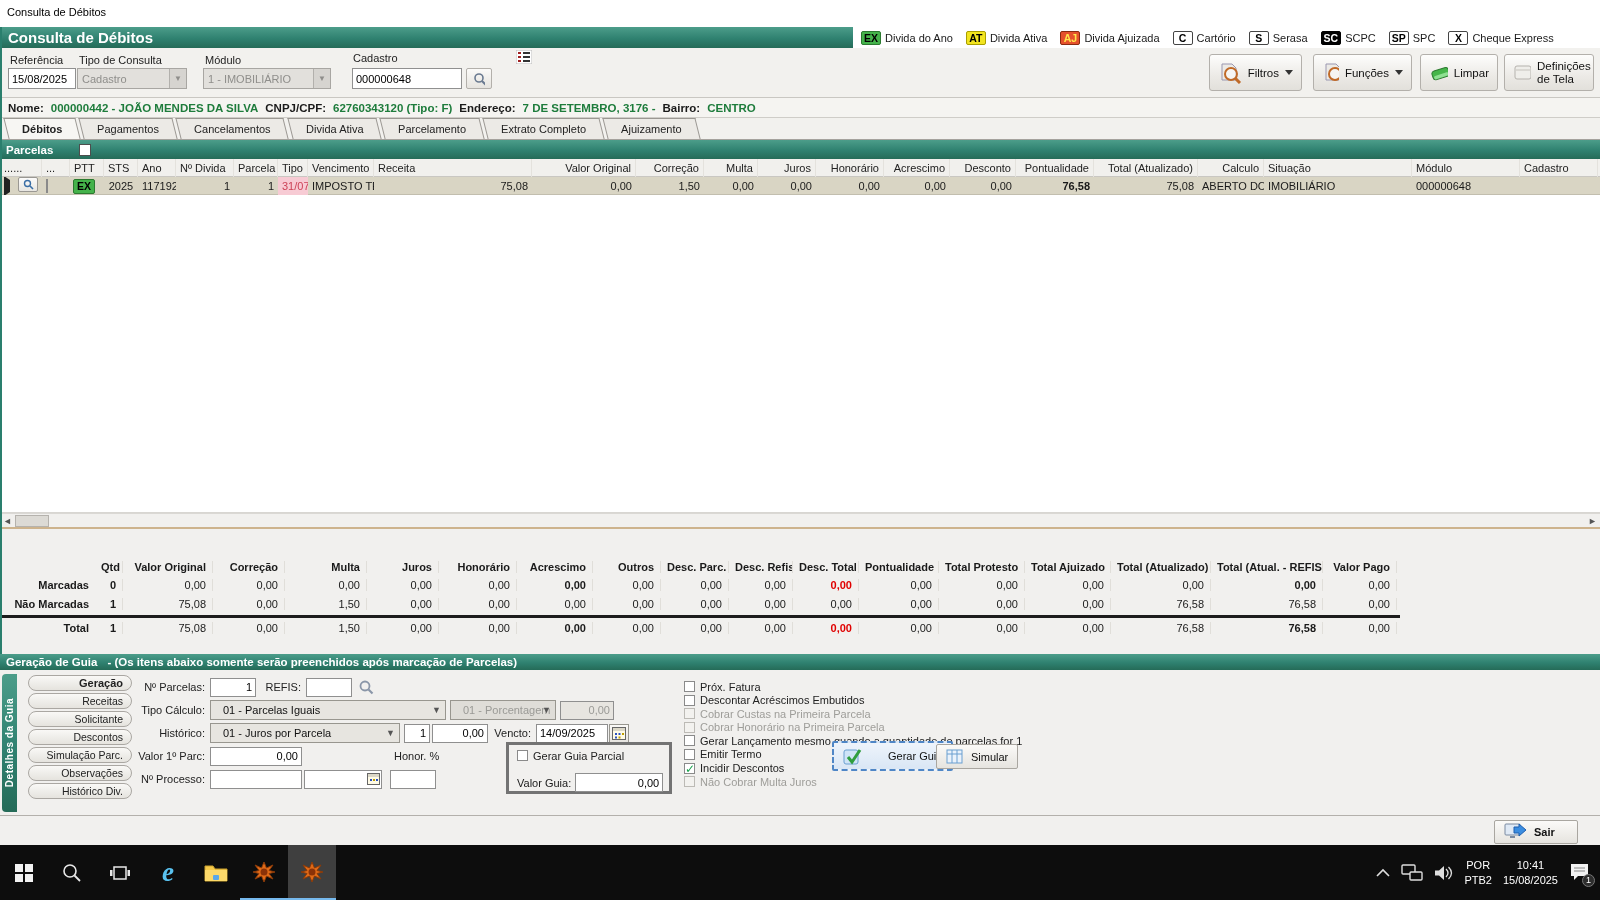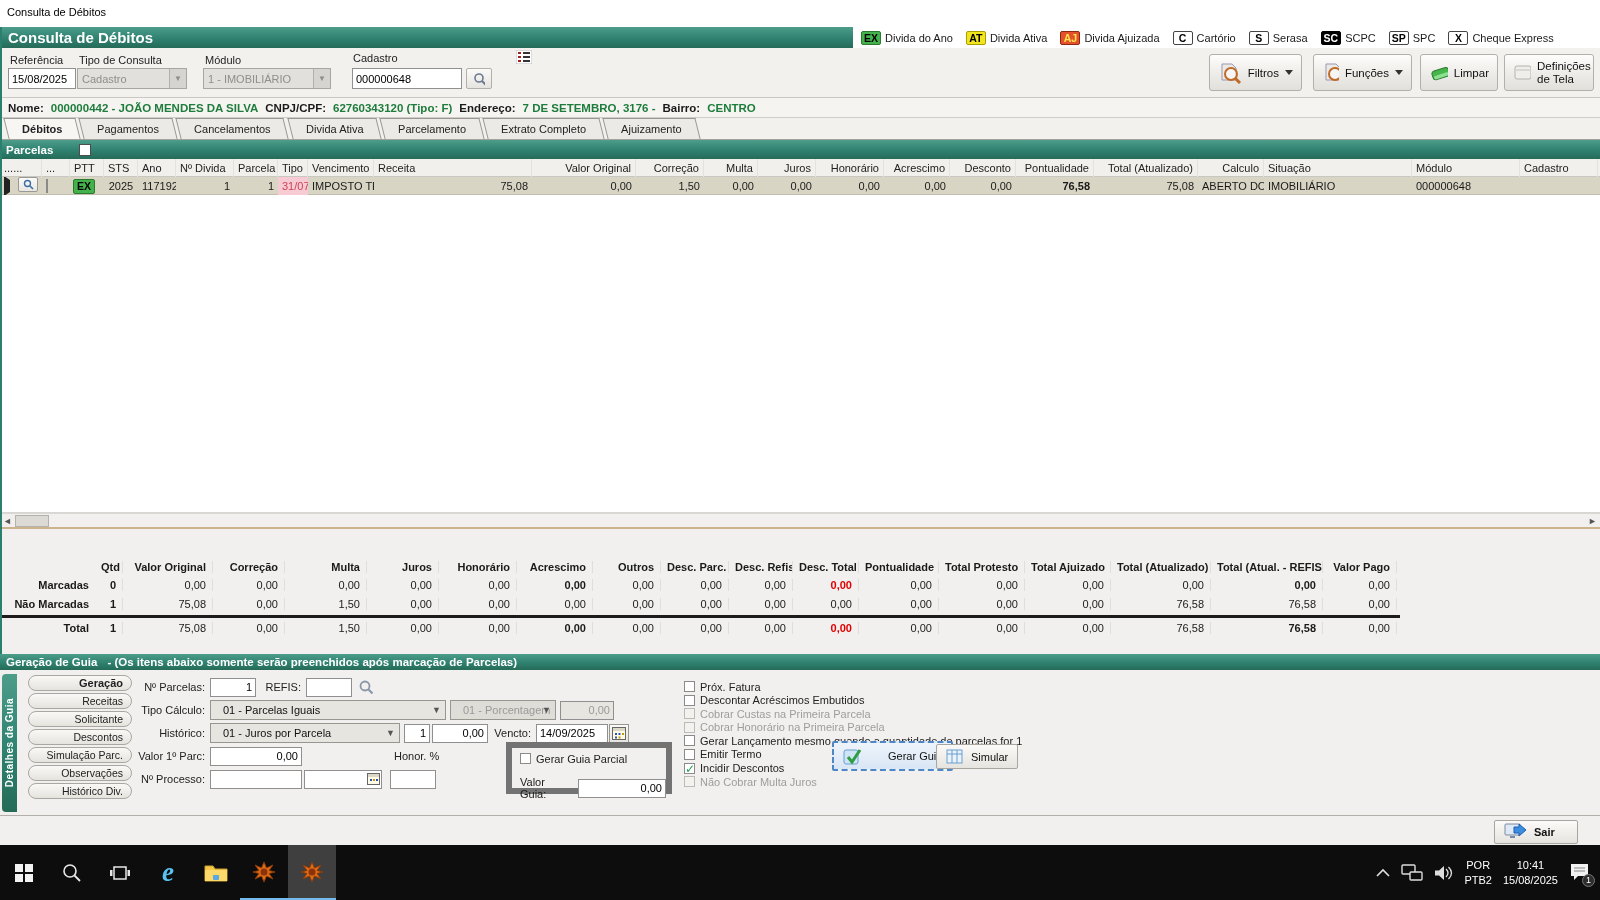--- a/index.html
+++ b/index.html
@@ -119,21 +119,21 @@
   .f-sel.disabled { color:#9a9a96; background:#dfddd8; }
   .f-in.disabled { color:#9a9a96; background:#e7e5e0; }
   .icbtn { height:19px; border:1px solid #98968f; background:linear-gradient(#fbfaf8,#e6e4df);
            display:flex; align-items:center; justify-content:center; padding:0 2px; }
   .gcheck { position:absolute; left:684px; top:10px; display:flex; flex-direction:column; }
   .cbrow { display:flex; align-items:center; gap:5px; height:13px; margin-bottom:0.6px; font-size:11px; color:#222; }
   .cbrow.disabled { color:#9e9d99; }
   .cbx { width:11px; height:11px; border:1px solid #8a8a8a; background:#fff; position:relative; flex:0 0 11px; }
   .cbx.disabled { border-color:#bcbab5; background:#f3f2ef; }
   .cbx.checked::after { content:"\2713"; position:absolute; left:0; top:-2px; color:#18a24b; font-weight:bold; font-size:12px; }
-  .groupbox { position:absolute; left:506px; top:72px; width:166px; height:52px; border:6px solid #737373; }
+  .groupbox { position:absolute; left:506px; top:72px; width:166px; height:52px; border:3px solid #737373; }
   .g-btn { position:absolute; display:flex; align-items:center; gap:6px; border:1px solid #a9a6a0; border-radius:2px;
            background:linear-gradient(#fbfaf8,#e6e4df); font-size:11px; padding:0 9px; font-family:inherit; color:#111; }
   .g-btn.focus { border:2px dashed #4f86c6; background:linear-gradient(#eef4fb,#d9e6f5); }
 
   
   .footer { top:815px; left:0; width:1600px; height:30px; background:#f1f0ee; border-top:1px solid #b3b0ab; }
   .sair { position:absolute; left:1494px; top:4px; width:84px; height:24px; }
   .left-edge { top:27px; left:0; width:2px; height:627px; background:#2a7f6d; }
 
   .taskbar { top:845px; left:0; width:1600px; height:55px; background:#0d0d0d; }

